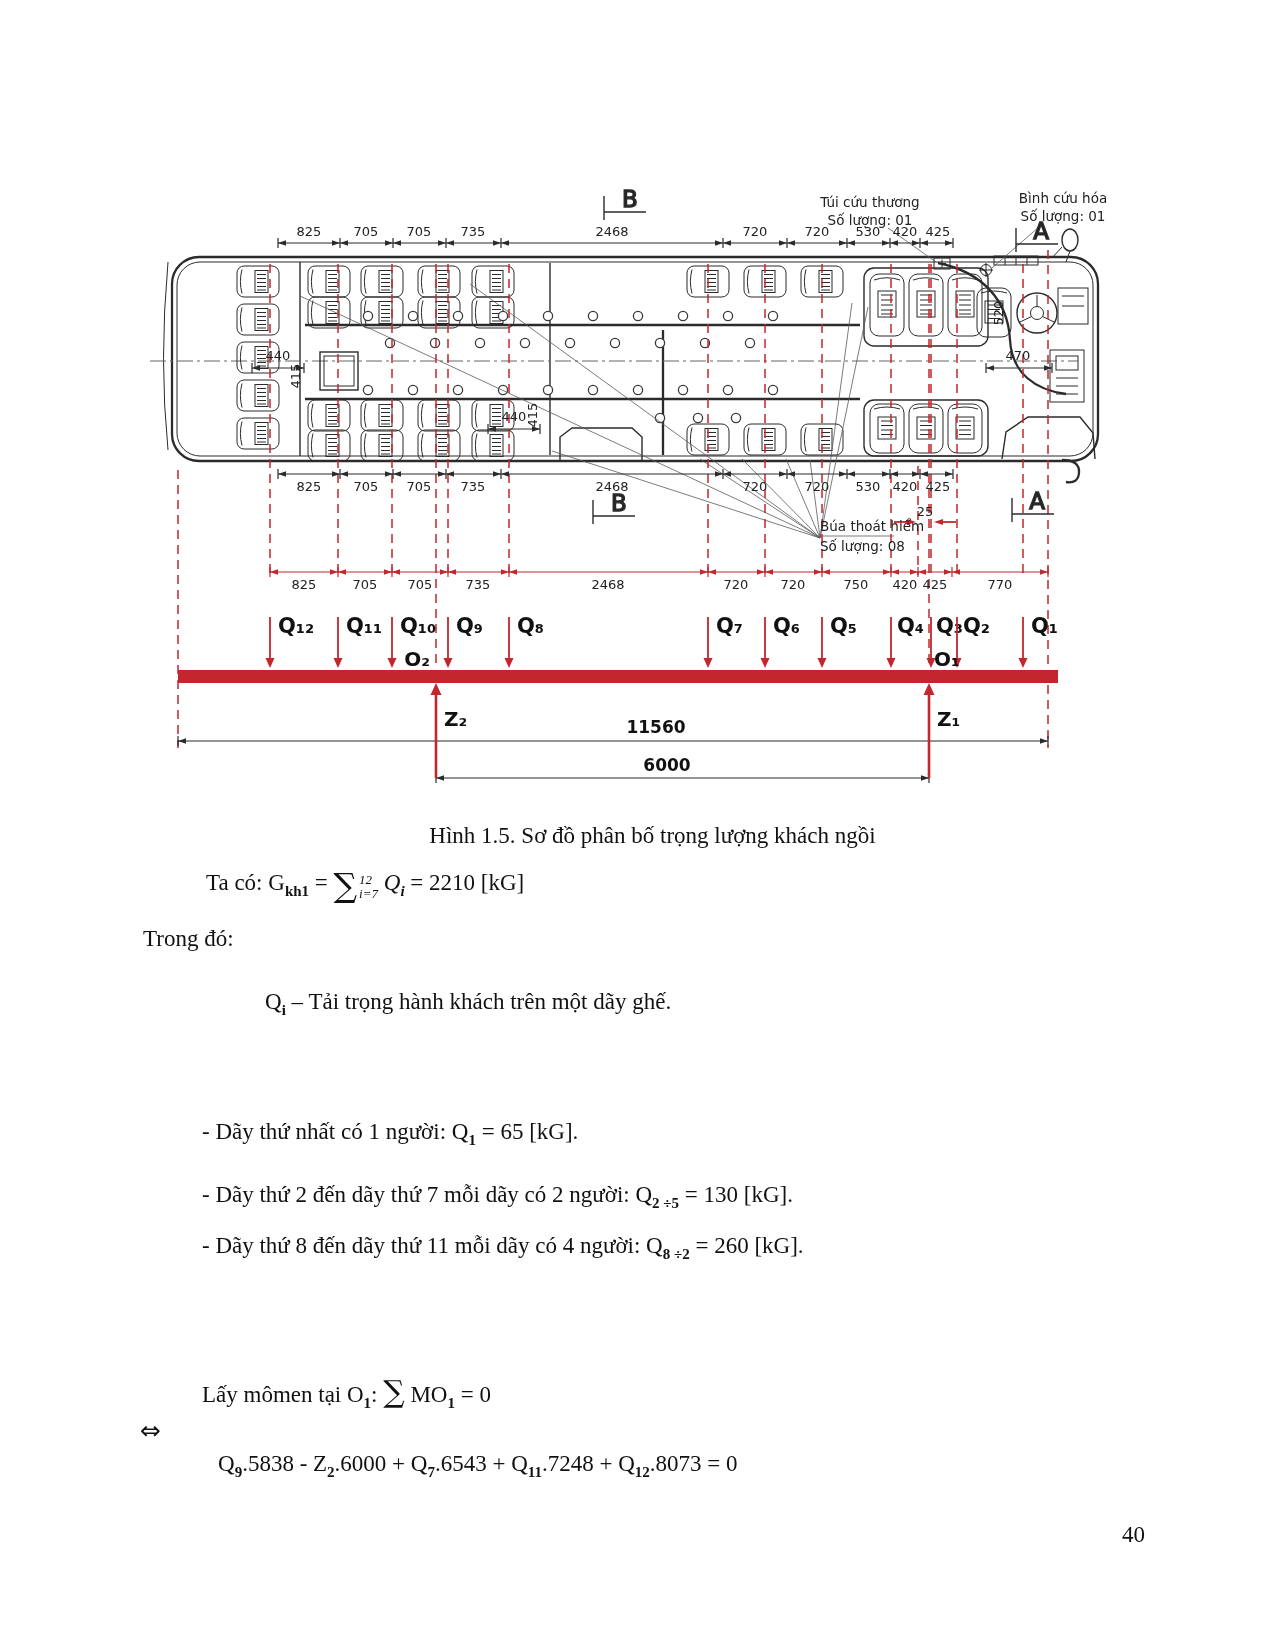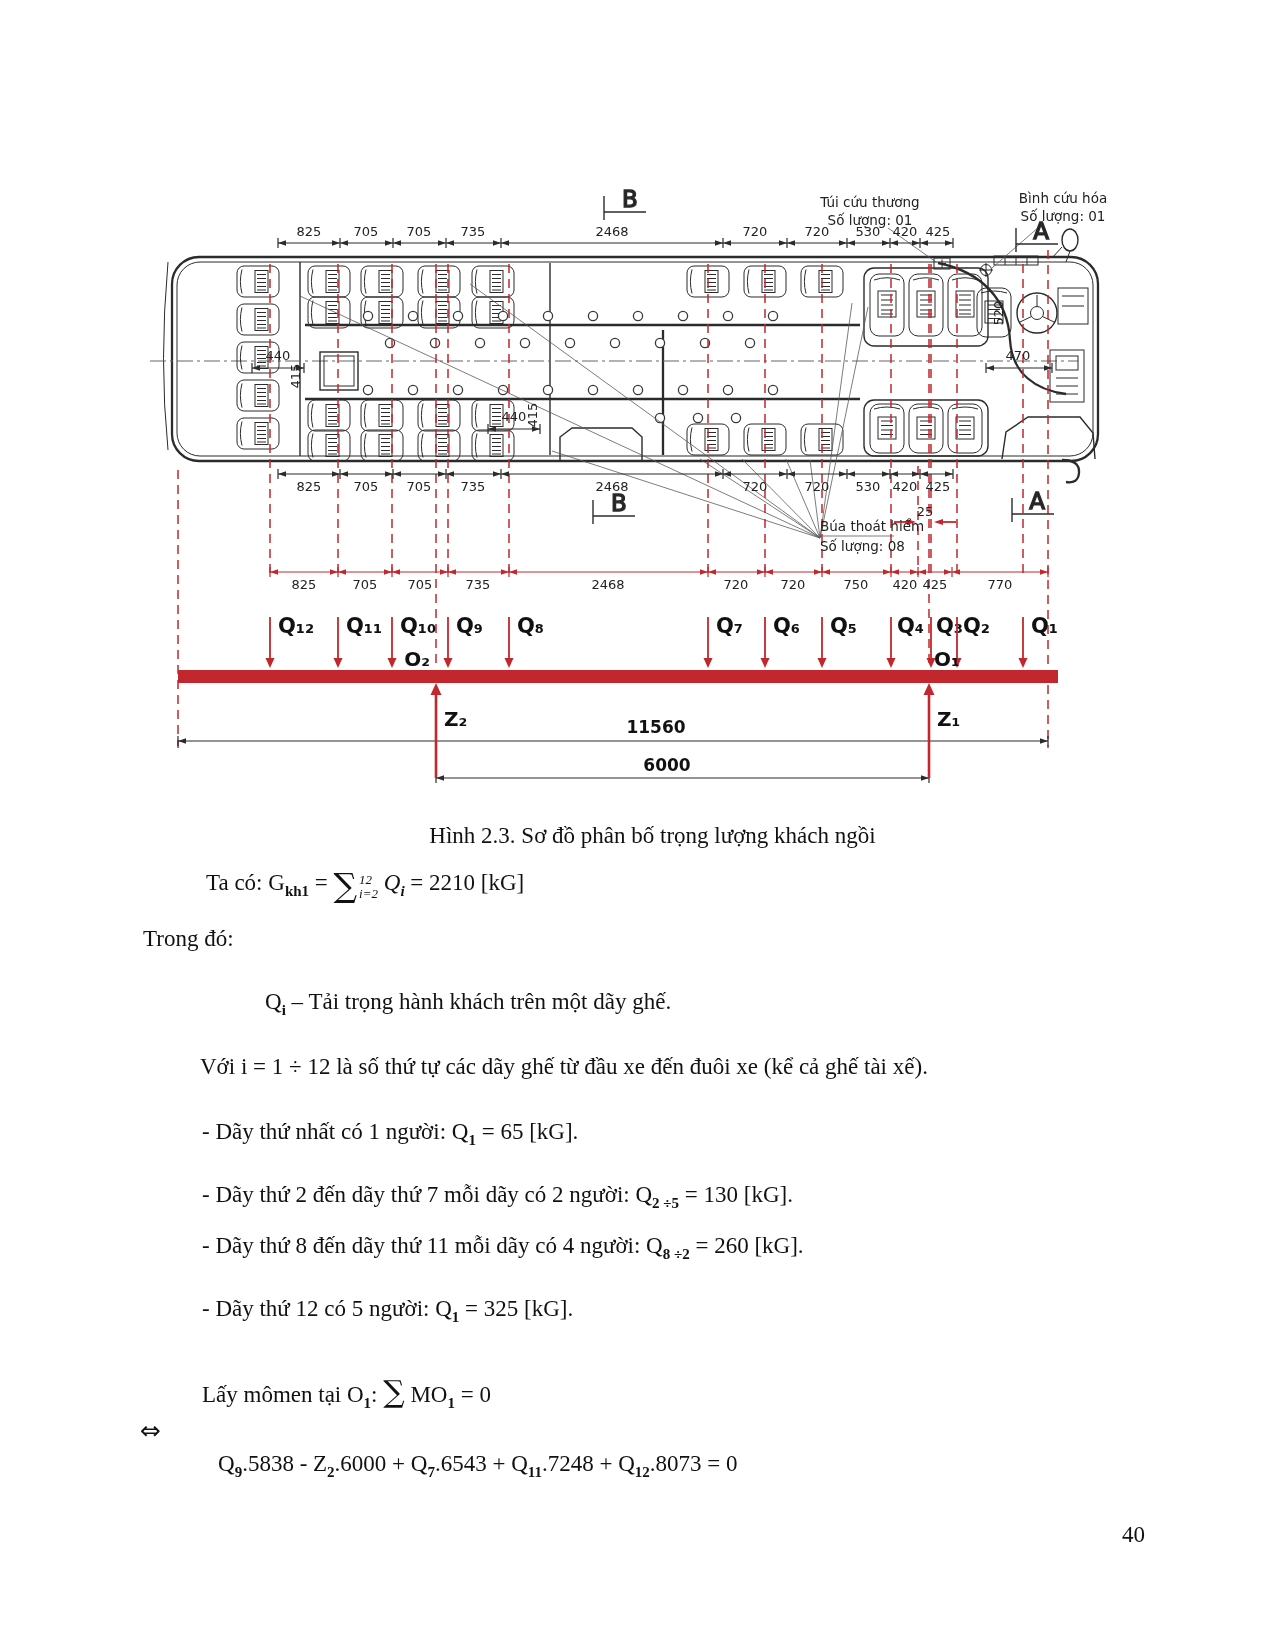--- a/index.html
+++ b/index.html
@@ -508,43 +508,41 @@
   <g>
     <line x1="929" y1="778" x2="929" y2="690" class="rsolid" style="stroke-width:2.6"></line>
     <path d="M929 683 l-5.5 12 l11 0 Z" class="rfill"></path>
     <text class="oz" x="937" y="726">Z₁</text>
   </g>
 
   <text class="tot" x="656" y="733">11560</text>
   <text class="tot" x="667" y="771">6000</text>
 </svg>
 
-<div class="txt" style="top:822px;left:30px;width:1245px;text-align:center;">Hình 2.3. Sơ đồ phân bố trọng lượng khách ngồi</div>
+<div class="txt" style="top:822px;left:30px;width:1245px;text-align:center;">Hình 1.5. Sơ đồ phân bố trọng lượng khách ngồi</div>
 
 <div class="txt" style="top:869px;left:206px;">Ta có: G<sub>kh1</sub> = <span class="sumwrap">
         <span class="sig">∑</span>
         <span class="lims">
           <span>12</span>
-          <span>i=2</span>
+          <span>i=7</span>
         </span>
       </span><span style="font-style: italic;"> Q</span><sub style="font-style: italic;">i</sub> = 2210 [kG]</div>
 
 <div class="txt" style="top:925px;left:143px;">Trong đó:</div>
 
 <div class="txt" style="top:988px;left:265px;">Q<sub>i</sub> – Tải trọng hành khách trên một dãy ghế.</div>
 
-<div class="txt" style="top:1053px;left:200px;">Với i = 1 ÷ 12 là số thứ tự các dãy ghế từ đầu xe đến đuôi xe (kể cả ghế tài xế).</div>
 
 <div class="txt" style="top:1118px;left:202px;">- Dãy thứ nhất có 1 người: Q<sub>1</sub> = 65 [kG].</div>
 
 <div class="txt" style="top:1181px;left:202px;">- Dãy thứ 2 đến dãy thứ 7 mỗi dãy có 2 người: Q<sub>2 ÷5</sub> = 130 [kG].</div>
 
 <div class="txt" style="top:1232px;left:202px;">- Dãy thứ 8 đến dãy thứ 11 mỗi dãy có 4 người: Q<sub>8 ÷2</sub> = 260 [kG].</div>
 
-<div class="txt" style="top:1295px;left:202px;">- Dãy thứ 12 có 5 người: Q<sub>1</sub> = 325 [kG].</div>
 
 <div class="txt" style="top:1356px;left:202px;line-height:32px;margin-top:23px;">Lấy mômen tại O<sub>1</sub>: <span class="big">∑</span> MO<sub>1</sub> = 0</div>
 
 <div class="txt sym" style="top:1417px;left:140px;">⇔</div>
 
 
 <div class="txt" style="top:1450px;left:218px;">Q<sub>9</sub>.5838 - Z<sub>2</sub>.6000 + Q<sub>7</sub>.6543 + Q<sub>11</sub>.7248 + Q<sub>12</sub>.8073 = 0</div>
 
 <div class="txt" style="top:1521px;left:1122px;text-align:right;">40</div>
 

